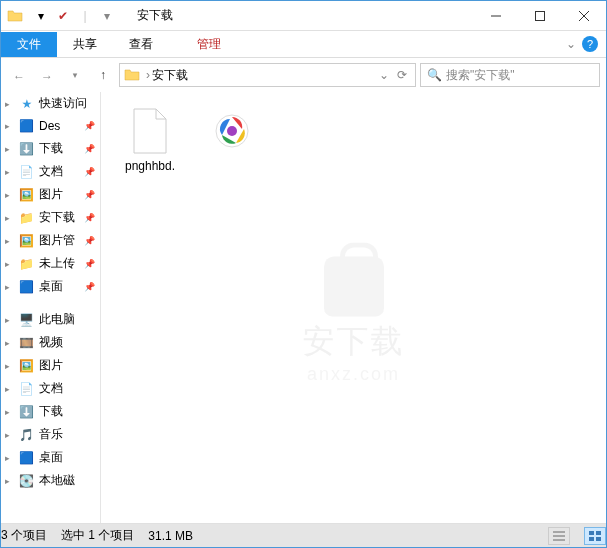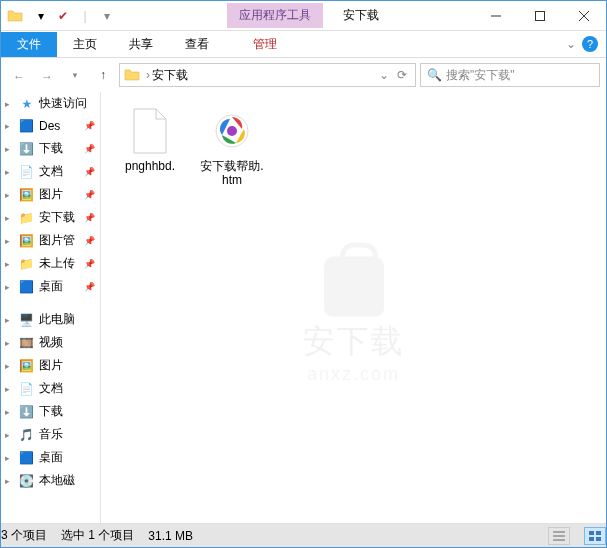--- a/index.html
+++ b/index.html
@@ -63,21 +63,20 @@
     <svg class="folder-icon" viewBox="0 0 16 16">
         <path class="folder-svg" d="M1 3h5l1 2h8v8H1z"></path>
       </svg>
     <div class="qat">
       <span>▾</span>
       <span style="color:#c03030">✔</span>
       <span style="color:#ccc">|</span>
       <span style="color:#888">▾</span>
     </div>
   </div>
-  <div class="context-tab">应用程序工具</div>
   <div class="titlebar-title">安下载</div>
   <div class="window-controls">
     <div>
         <svg width="10" height="10">
           <line x1="0" y1="5" x2="10" y2="5" stroke="#333"></line>
         </svg>
       </div>
     <div>
         <svg width="10" height="10">
           <rect x="0.5" y="0.5" width="9" height="9" fill="none" stroke="#333"></rect>
@@ -87,21 +86,20 @@
         <svg width="10" height="10">
           <line x1="0" y1="0" x2="10" y2="10" stroke="#333"></line>
           <line x1="10" y1="0" x2="0" y2="10" stroke="#333"></line>
         </svg>
       </div>
   </div>
 </div>
 
 <div class="ribbon-tabs">
   <div class="ribbon-tab file">文件</div>
-  <div class="ribbon-tab">主页</div>
   <div class="ribbon-tab">共享</div>
   <div class="ribbon-tab">查看</div>
   <div class="ribbon-tab context">管理</div>
   <div class="ribbon-spacer"></div>
   <div class="ribbon-right">
     <span style="color:#888">⌄</span>
     <div class="help-icon">?</div>
   </div>
 </div>
 <div class="ribbon-divider"></div>
@@ -248,21 +246,20 @@
           <div class="thumb">
             <svg width="40" height="40">
               <circle cx="20" cy="20" r="16" fill="#fff" stroke="#ddd"></circle>
               <path d="M20 6 A10 10 0 0 1 30 18" fill="#e84040"></path>
               <path d="M32 18 A10 10 0 0 1 24 32" fill="#f0c020"></path>
               <path d="M24 32 A10 10 0 0 1 10 24" fill="#30a050"></path>
               <path d="M10 24 A10 10 0 0 1 18 8" fill="#3080e0"></path>
               <circle cx="20" cy="20" r="5" fill="#a040c0"></circle>
             </svg>
           </div>
-          <div class="label">安下载帮助.htm</div>
         </div>
       </div>
   </div>
 </div>
 
 <div class="statusbar">
   <span>3 个项目</span>
   <span>选中 1 个项目</span>
   <span>31.1 MB</span>
   <div class="spacer"></div>

